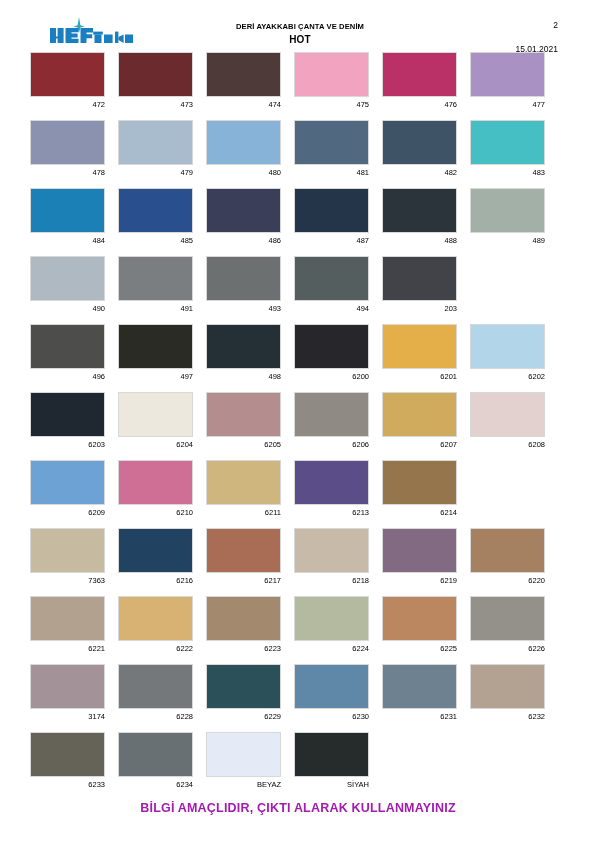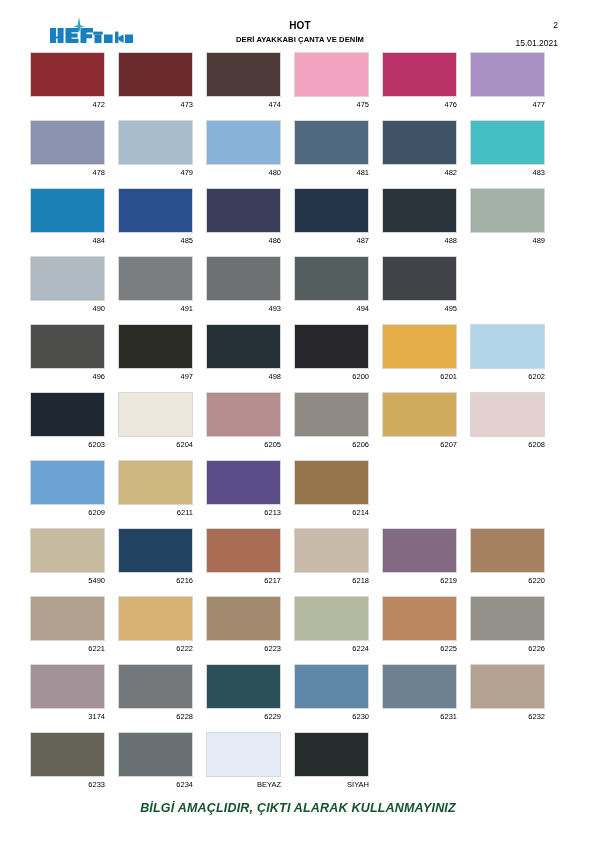--- a/index.html
+++ b/index.html
@@ -61,21 +61,21 @@
     top: 19px;
     text-align: right;
   }
   #page-number {
     font-size: 8.5px;
     line-height: 12px;
   }
   #doc-date {
     font-size: 8.5px;
     line-height: 12px;
-    margin-top: 6px;
+    margin-top: 12px;
   }
 
   
   #swatch-grid {
     position: absolute;
     left: 30px;
     top: 52px;
     width: 536px;
   }
   .swatch-row {
@@ -139,22 +139,22 @@
         <rect x="45.2" y="15.6" width="9.6" height="3"></rect>
         <rect x="56" y="18.5" width="8.6" height="8.5"></rect>
         <rect x="67" y="15.6" width="3.4" height="11.4"></rect>
         <path d="M70.4 21 L75.6 18.5 L75.6 27 L70.4 24 Z"></path>
         <rect x="77" y="18.5" width="8" height="8.5"></rect>
       </g>
     </svg>
   </div>
 
   <div id="title-block">
+    <div id="doc-subtitle">DERİ AYAKKABI ÇANTA VE DENİM</div>
     <div id="doc-title">HOT</div>
-    <div id="doc-subtitle">DERİ AYAKKABI ÇANTA VE DENİM</div>
   </div>
 
   <div id="meta-block">
     <div id="page-number">2</div>
     <div id="doc-date">15.01.2021</div>
   </div>
 
 </div>
 
 <div id="swatch-grid">
@@ -248,21 +248,21 @@
       <div class="swatch-cell">
         <div class="swatch-chip" style="background: rgb(108, 112, 112);"></div>
         <div class="swatch-label">493</div>
       </div>
       <div class="swatch-cell">
         <div class="swatch-chip" style="background: rgb(84, 94, 95);"></div>
         <div class="swatch-label">494</div>
       </div>
       <div class="swatch-cell">
         <div class="swatch-chip" style="background: rgb(65, 67, 72);"></div>
-        <div class="swatch-label">495</div>
+        <div class="swatch-label">203</div>
       </div>
     </div>
     <div class="swatch-row">
       <div class="swatch-cell">
         <div class="swatch-chip" style="background: rgb(77, 78, 75);"></div>
         <div class="swatch-label">496</div>
       </div>
       <div class="swatch-cell">
         <div class="swatch-chip" style="background: rgb(43, 43, 37);"></div>
         <div class="swatch-label">497</div>
@@ -309,36 +309,40 @@
         <div class="swatch-chip" style="background: rgb(227, 209, 208);"></div>
         <div class="swatch-label">6208</div>
       </div>
     </div>
     <div class="swatch-row">
       <div class="swatch-cell">
         <div class="swatch-chip" style="background: rgb(109, 162, 213);"></div>
         <div class="swatch-label">6209</div>
       </div>
       <div class="swatch-cell">
+        <div class="swatch-chip" style="background: rgb(207, 111, 150);"></div>
+        <div class="swatch-label">6210</div>
+      </div>
+      <div class="swatch-cell">
         <div class="swatch-chip" style="background: rgb(207, 182, 127);"></div>
         <div class="swatch-label">6211</div>
       </div>
       <div class="swatch-cell">
         <div class="swatch-chip" style="background: rgb(91, 78, 136);"></div>
         <div class="swatch-label">6213</div>
       </div>
       <div class="swatch-cell">
         <div class="swatch-chip" style="background: rgb(148, 117, 76);"></div>
         <div class="swatch-label">6214</div>
       </div>
     </div>
     <div class="swatch-row">
       <div class="swatch-cell">
         <div class="swatch-chip" style="background: rgb(198, 187, 161);"></div>
-        <div class="swatch-label">5490</div>
+        <div class="swatch-label">7363</div>
       </div>
       <div class="swatch-cell">
         <div class="swatch-chip" style="background: rgb(33, 66, 96);"></div>
         <div class="swatch-label">6216</div>
       </div>
       <div class="swatch-cell">
         <div class="swatch-chip" style="background: rgb(169, 108, 84);"></div>
         <div class="swatch-label">6217</div>
       </div>
       <div class="swatch-cell">
@@ -420,14 +424,14 @@
         <div class="swatch-label">BEYAZ</div>
       </div>
       <div class="swatch-cell">
         <div class="swatch-chip" style="background: rgb(38, 44, 43);"></div>
         <div class="swatch-label">SİYAH</div>
       </div>
     </div>
   </div>
 
 <div id="footer">
-  <div id="footer-note" style="color: #14532d; font-style: italic;">BİLGİ AMAÇLIDIR, ÇIKTI ALARAK KULLANMAYINIZ</div>
+  <div id="footer-note" style="color: #a21caf;">BİLGİ AMAÇLIDIR, ÇIKTI ALARAK KULLANMAYINIZ</div>
 </div>
 
 </body></html>

